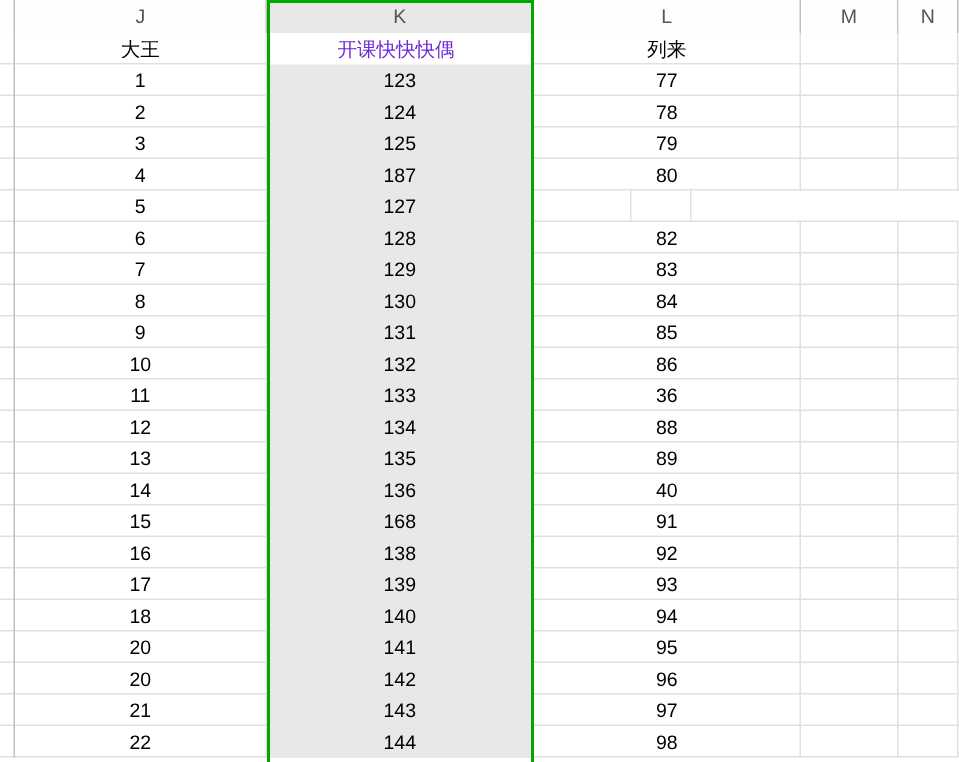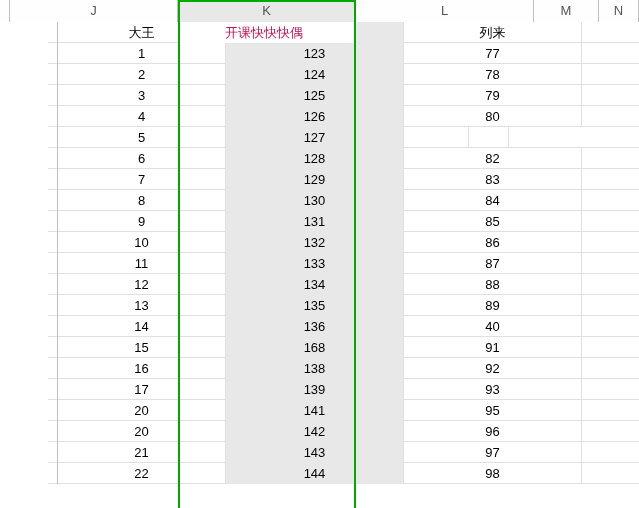--- a/index.html
+++ b/index.html
@@ -31,21 +31,20 @@
     text-align: center;
     color: #555;
     font-size: 13px;
     border-right: 1px solid #c0c0c0;
     background: #fefefe;
   }
   .row {
     display: flex;
     height: 21px;
     border-bottom: 1px solid #e0e0e0;
-    margin-left: 48px;
   }
   .cell {
     height: 21px;
     line-height: 21px;
     text-align: center;
     color: #000;
     border-right: 1px solid #e0e0e0;
     overflow: hidden;
     white-space: nowrap;
     position: relative;
@@ -97,21 +96,21 @@
   }
   .active-cell-text {
     position: absolute;
     left: 178px;
     top: 22px;
     width: 172px;
     height: 21px;
     line-height: 21px;
     text-align: center;
     z-index: 4;
-    color:#be185d;
+    color:#6d28d9;
   }
 </style>
 </head>
 <body>
 
 <div class="sheet">
 
   <div class="col-headers">
     <div class="col-header stub"></div>
     <div class="col-header col-J">J</div>
@@ -151,21 +150,21 @@
         <div class="cell stub"></div>
         <div class="cell col-J">3</div>
         <div class="cell col-K selected-cell">125</div>
         <div class="cell col-L">79</div>
         <div class="cell col-M"></div>
         <div class="cell col-N"></div>
       </div>
       <div class="row">
         <div class="cell stub"></div>
         <div class="cell col-J">4</div>
-        <div class="cell col-K selected-cell">126</div>
+        <div class="cell col-K selected-cell">187</div>
         <div class="cell col-L">80</div>
         <div class="cell col-M"></div>
         <div class="cell col-N"></div>
       </div>
       <div class="row">
         <div class="cell stub"></div>
         <div class="cell col-J">5</div>
         <div class="cell col-K selected-cell">127</div>
         <div class="cell col-M"></div>
         <div class="cell col-N"></div>
@@ -207,21 +206,21 @@
         <div class="cell col-J">10</div>
         <div class="cell col-K selected-cell">132</div>
         <div class="cell col-L">86</div>
         <div class="cell col-M"></div>
         <div class="cell col-N"></div>
       </div>
       <div class="row">
         <div class="cell stub"></div>
         <div class="cell col-J">11</div>
         <div class="cell col-K selected-cell">133</div>
-        <div class="cell col-L">87</div>
+        <div class="cell col-L">36</div>
         <div class="cell col-M"></div>
         <div class="cell col-N"></div>
       </div>
       <div class="row">
         <div class="cell stub"></div>
         <div class="cell col-J">12</div>
         <div class="cell col-K selected-cell">134</div>
         <div class="cell col-L">88</div>
         <div class="cell col-M"></div>
         <div class="cell col-N"></div>
@@ -261,20 +260,28 @@
       <div class="row">
         <div class="cell stub"></div>
         <div class="cell col-J">17</div>
         <div class="cell col-K selected-cell">139</div>
         <div class="cell col-L">93</div>
         <div class="cell col-M"></div>
         <div class="cell col-N"></div>
       </div>
       <div class="row">
         <div class="cell stub"></div>
+        <div class="cell col-J">18</div>
+        <div class="cell col-K selected-cell">140</div>
+        <div class="cell col-L">94</div>
+        <div class="cell col-M"></div>
+        <div class="cell col-N"></div>
+      </div>
+      <div class="row">
+        <div class="cell stub"></div>
         <div class="cell col-J">20</div>
         <div class="cell col-K selected-cell">141</div>
         <div class="cell col-L">95</div>
         <div class="cell col-M"></div>
         <div class="cell col-N"></div>
       </div>
       <div class="row">
         <div class="cell stub"></div>
         <div class="cell col-J">20</div>
         <div class="cell col-K selected-cell">142</div>

